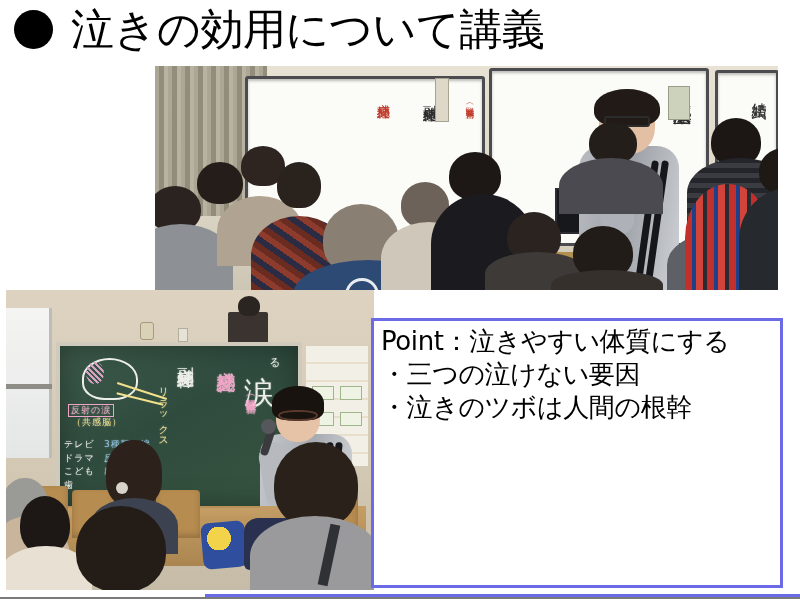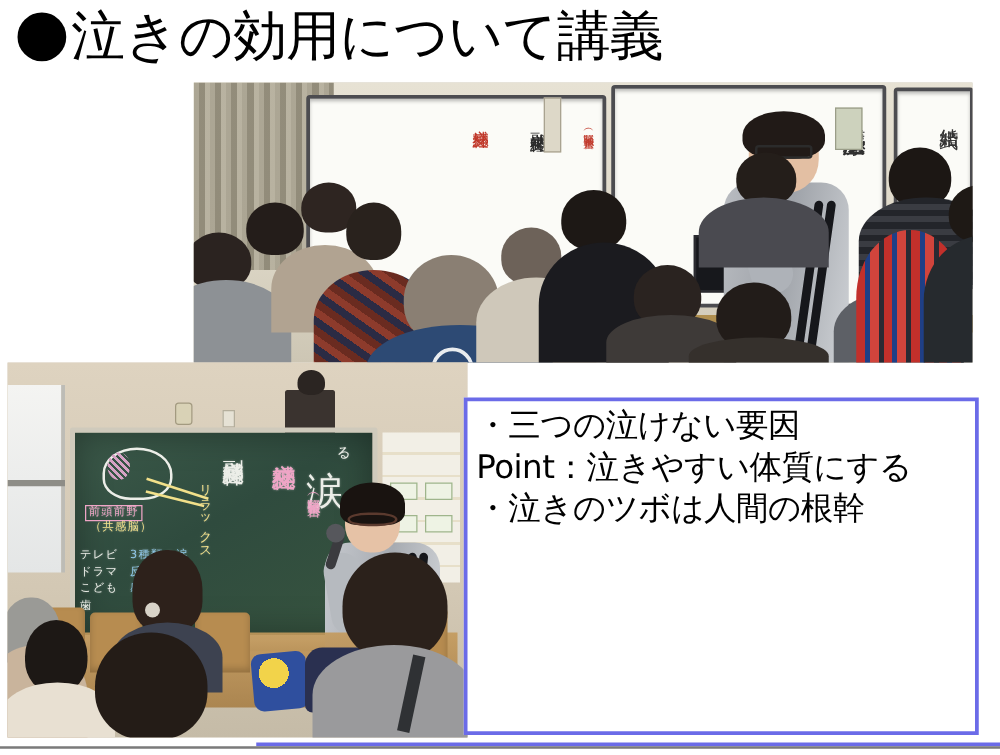--- a/index.html
+++ b/index.html
@@ -7,21 +7,21 @@
     width:800px; height:604px;
     background:#ffffff;
     font-family:"Liberation Sans","DejaVu Sans",sans-serif;
     overflow:hidden;
   }
   #slide { position:relative; width:800px; height:604px; background:#fff; }
 
   
   #title-row {
     position:absolute; left:14px; top:8px;
-    display:flex; align-items:center; gap:4px;
+    display:flex; align-items:center; gap:18px;
     white-space:nowrap;
   }
   #title-bullet {
     width:39px; height:39px; border-radius:50%;
     background:#000000; flex:0 0 auto;
   }
   #title-text {
     font-size:43px; line-height:1; color:#000;
     font-family:"DejaVu Sans","Liberation Sans",sans-serif;
     letter-spacing:-0.5px;
@@ -294,21 +294,21 @@
       <div id="cb-brain-h"></div>
       <div id="cb-ray"></div>
       <div id="cb-ray2"></div>
 
       <div class="chalk ch-white" id="cb-namida">涙</div>
       <div class="chalk ch-white" id="cb-kanjin">る</div>
       <div class="chalk ch-pink" id="cb-kouk">交感神経</div>
       <div class="chalk ch-white" id="cb-fuku">副交感神経</div>
       <div class="chalk ch-yellow" id="cb-relax">リラックス</div>
       <div class="chalk ch-pink" id="cb-kinchou">（緊張興奮）</div>
-      <div class="chalk" id="cb-zento">前頭前野</div>
+      <div class="chalk" id="cb-zento">反射の涙</div>
       <div class="chalk" id="cb-kyoukan">（共感脳）</div>
       <div class="chalk" id="cb-tv">テレビ
 ドラマ
 こども
 歯</div>
       <div class="chalk" id="cb-3shu">3種類の涙
 反射の涙
 感情の涙</div>
     </div>
     <div id="pb-board-tray"></div>
@@ -343,22 +343,22 @@
     <div class="shoulder" style="left:84px;top:208px;width:88px;height:56px;background:#3d4250;"></div>
     <div class="head" style="left:70px;top:216px;width:90px;height:86px;background:#241c17;"></div>
     <div class="head" style="left:268px;top:152px;width:84px;height:86px;background:#2b211b;"></div>
     <div class="shoulder" style="left:244px;top:226px;width:130px;height:80px;background:#9a9a9c;"></div>
     <div style="position:absolute;left:318px;top:234px;width:10px;height:62px;
                 background:#2f3134;transform:rotate(12deg);"></div>
   </div>
 
   <div id="point-box">
     <div id="point-lines">
+      <span class="ln">Point：泣きやすい体質にする</span>
       <span class="ln">・三つの泣けない要因</span>
-      <span class="ln">Point：泣きやすい体質にする</span>
       <span class="ln">・泣きのツボは人間の根幹</span>
     </div>
   </div>
 
   <div id="rule-violet"></div>
   <div id="rule-gray"></div>
 
 </div>
 
 </body></html>

